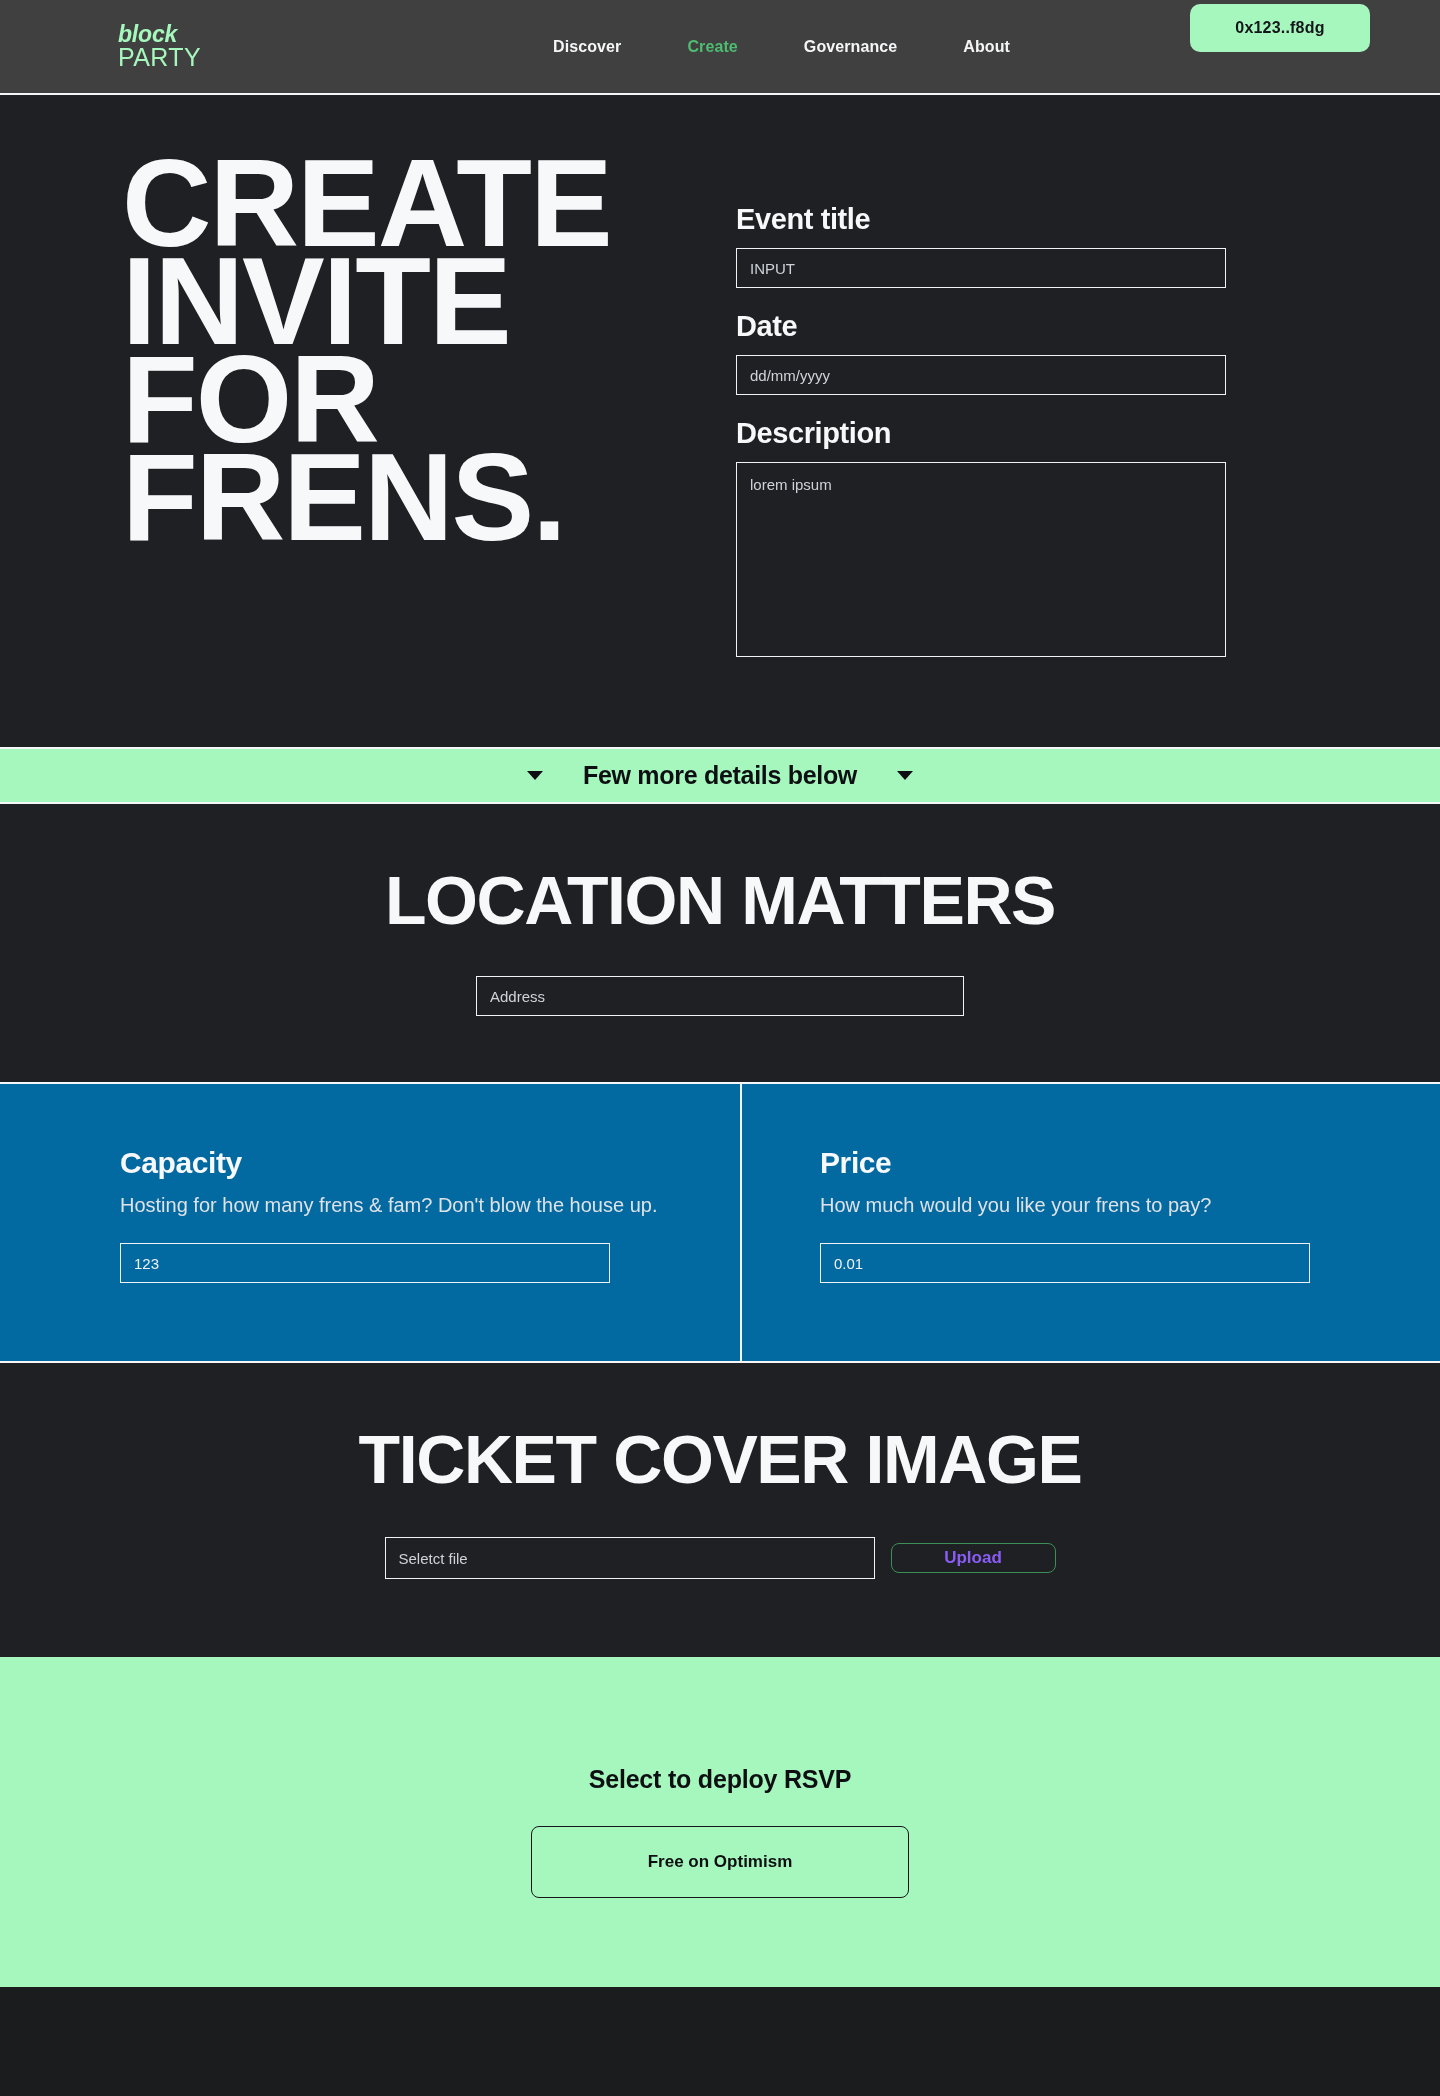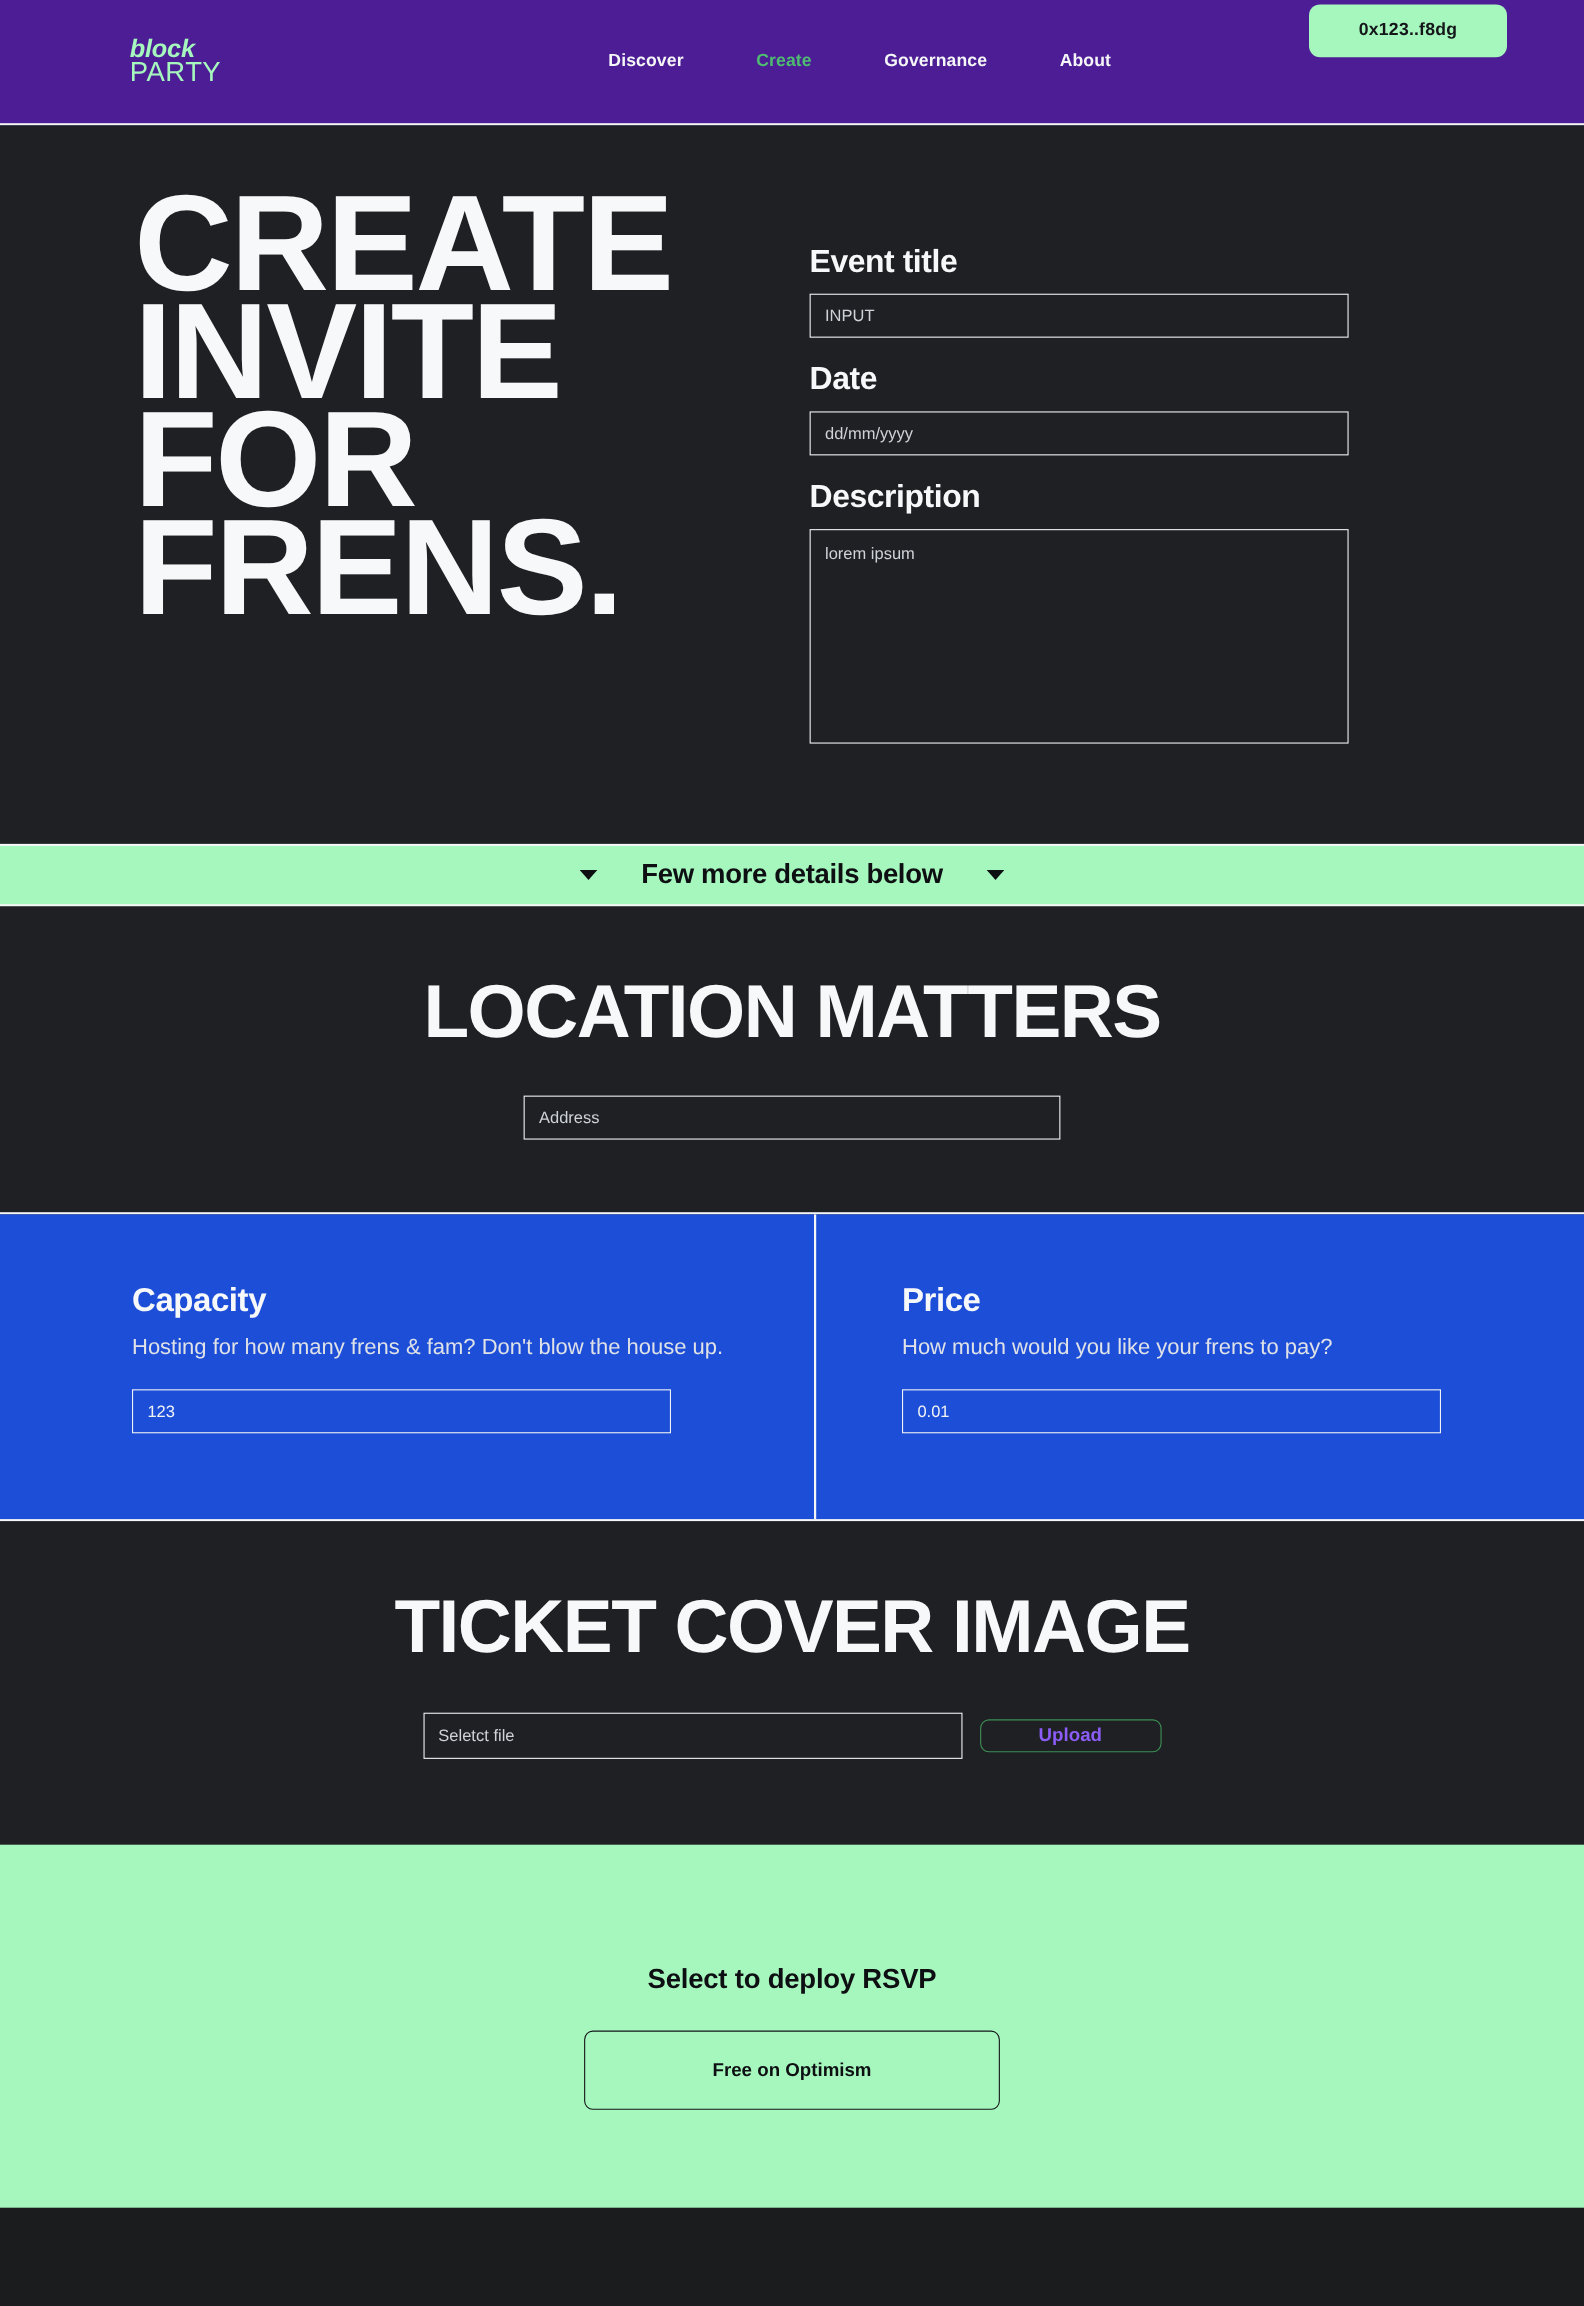--- a/index.html
+++ b/index.html
@@ -9,22 +9,22 @@
     width: 1440px;
     background: #1b1c1e;
     font-family: "Liberation Sans", sans-serif;
     -webkit-font-smoothing: antialiased;
   }
 
   body { width: 1440px; min-height: 2096px; overflow-x: hidden; }
 
   
   .header {
-    height: 114px;
-    background: #4c1d95;
+    height: 95px;
+    background: #404040;
     border-bottom: 2px solid #f5f6f7;
     display: flex;
     align-items: center;
     padding: 0 70px 0 118px;
     position: relative;
   }
 
   .logo {
     display: flex;
     flex-direction: column;
@@ -190,21 +190,21 @@
     font-size: 15px;
     padding: 0 13px;
     outline: none;
     text-align: left;
   }
   .address-input::placeholder { color: #cfd3d8; opacity: 1; }
 
   
   .two-col {
     display: flex;
-    background: #1d4ed8;
+    background: #0369a1;
     border-bottom: 2px solid #f5f6f7;
   }
   .col {
     flex: 1;
     padding: 62px 0 78px 0;
   }
   .col.left  { padding-left: 120px; }
   .col.right { padding-left: 78px; border-left: 2px solid #f5f6f7; }
 
   .col-title {

